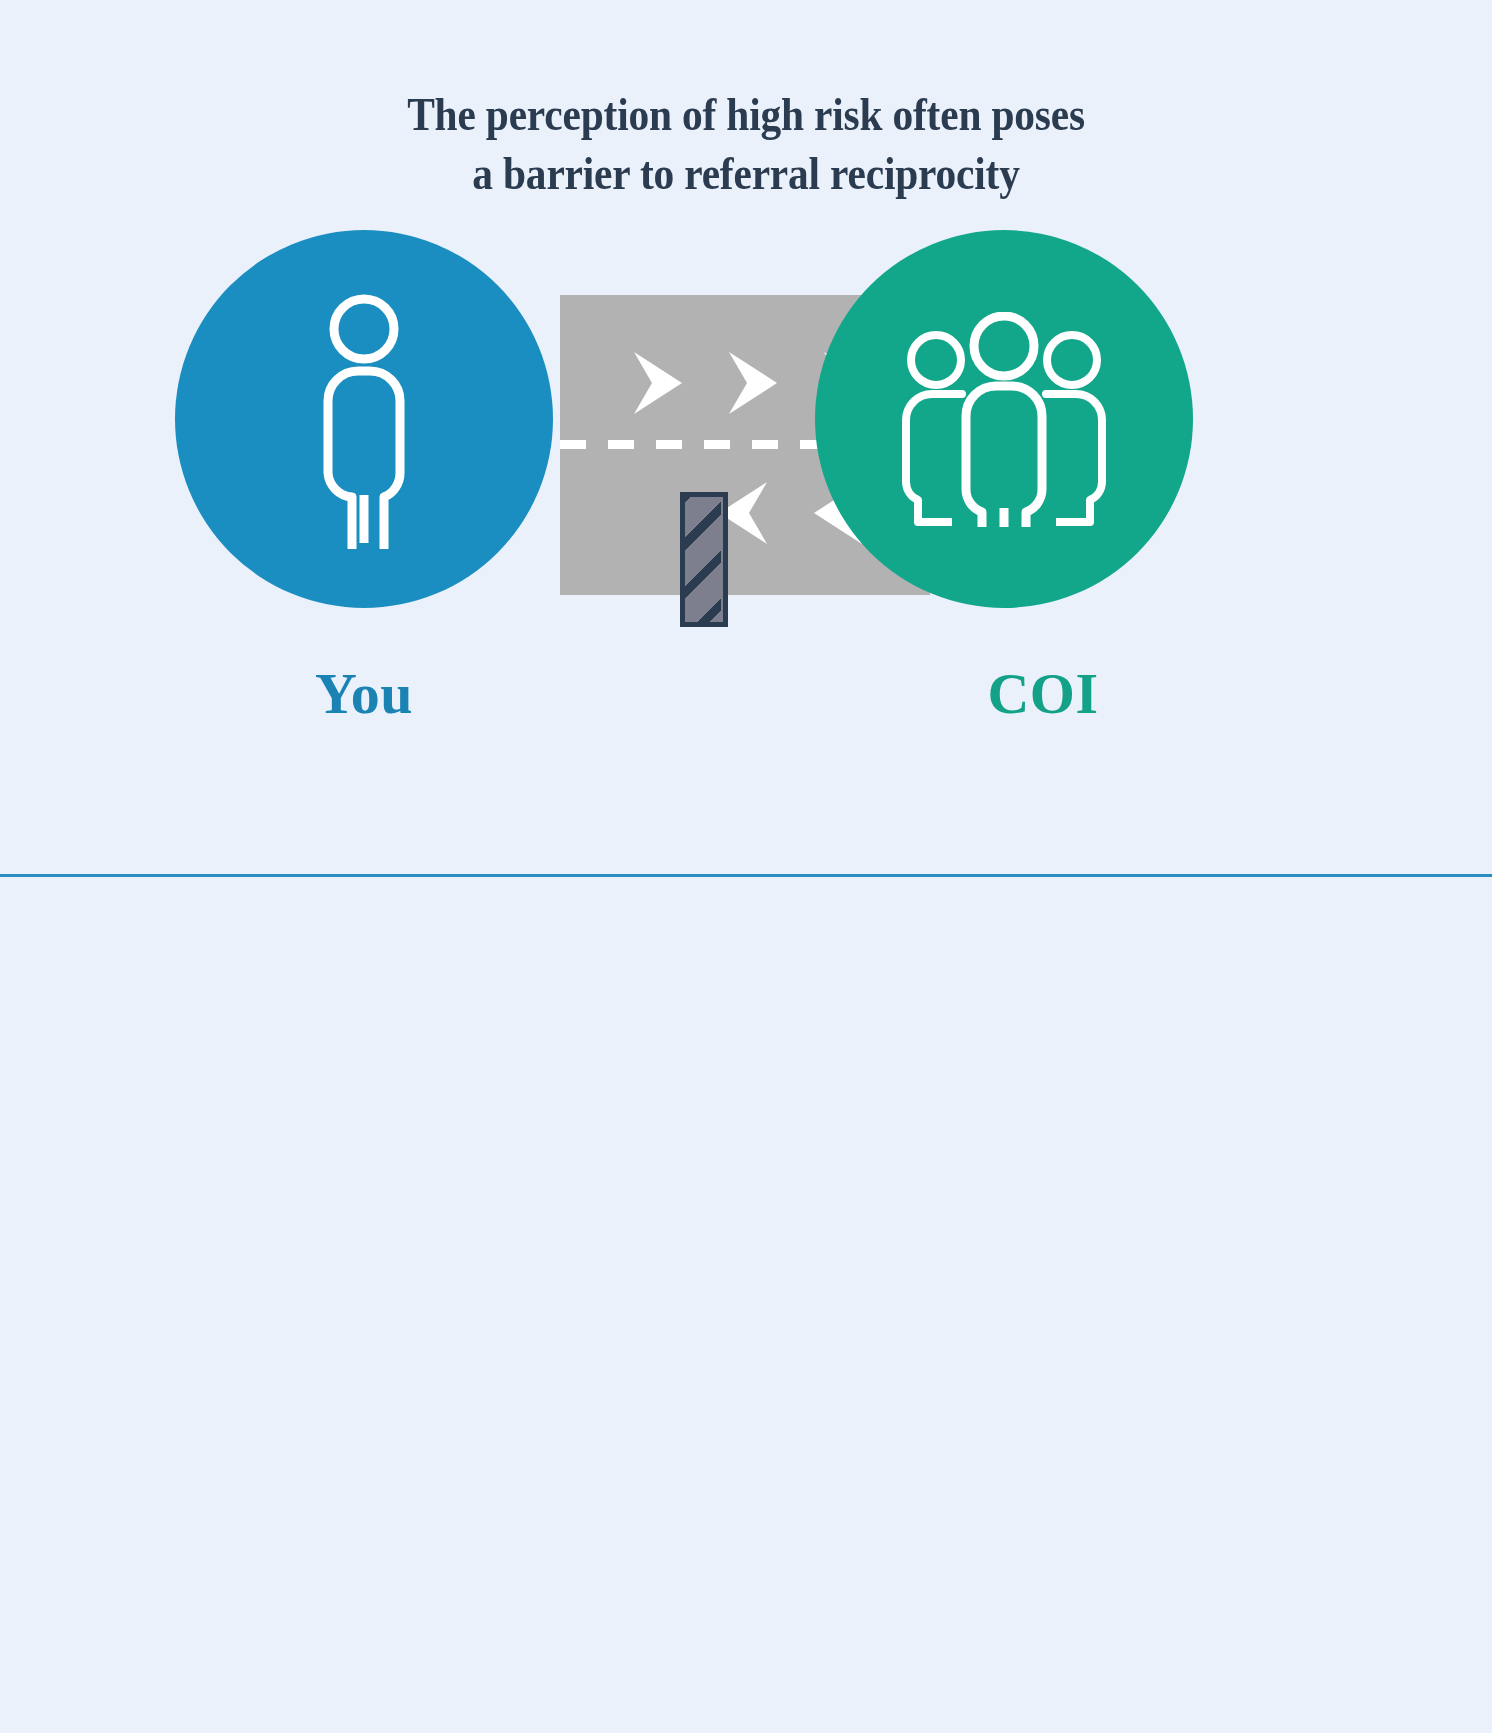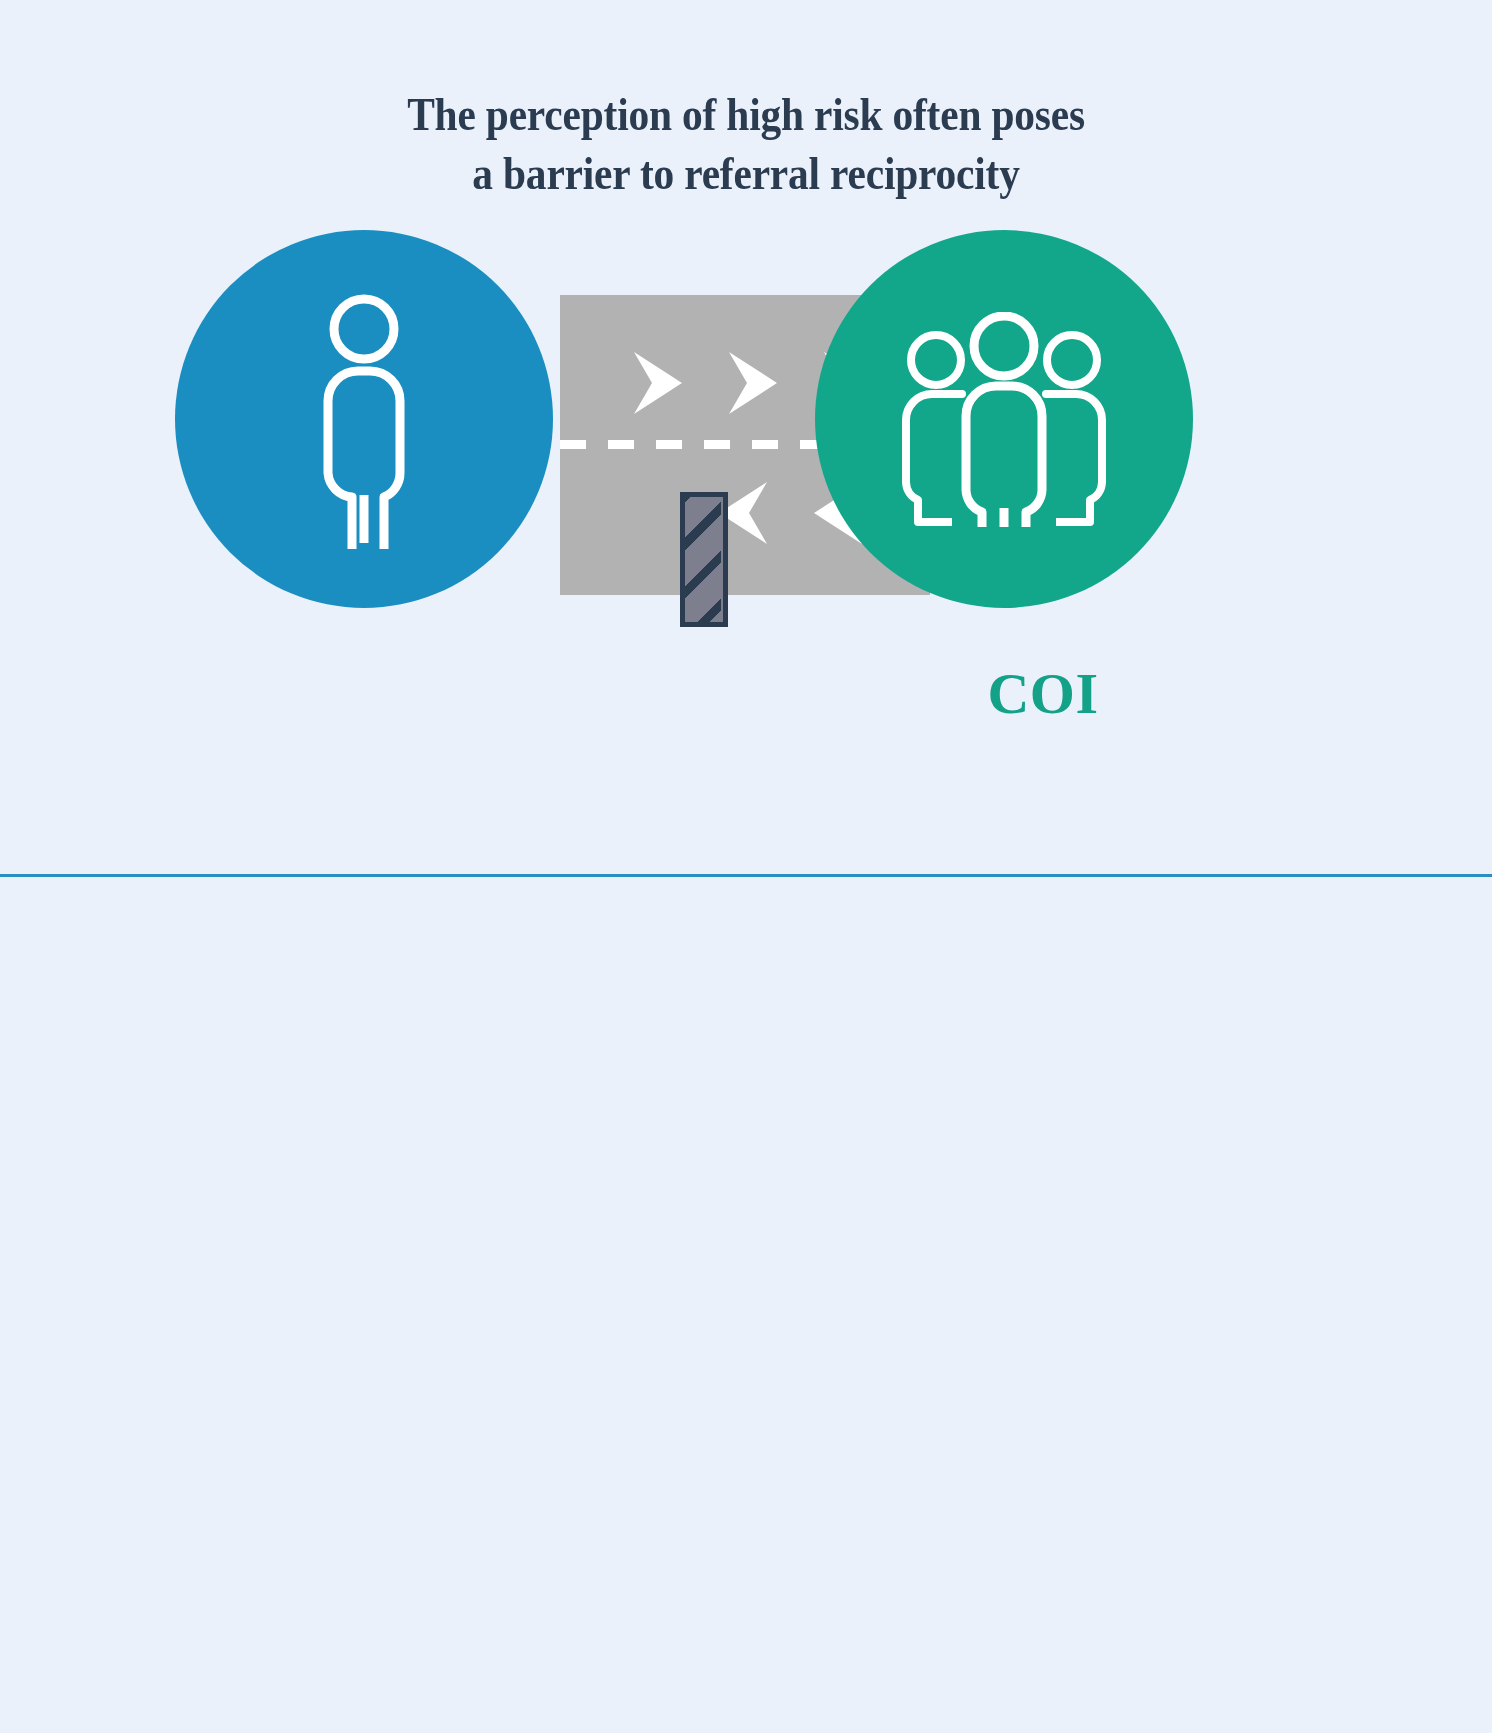--- a/index.html
+++ b/index.html
@@ -211,20 +211,21 @@
           <path d="M208 108 v62 a20 20 0 0 1 -12 18 v22 h-34" fill="none" stroke="#ffffff" stroke-width="8" stroke-linejoin="round"></path>
 
           <circle cx="110" cy="34" r="30" fill="none" stroke="#ffffff" stroke-width="9"></circle>
           <path d="M72 104 a30 30 0 0 1 30 -30 h16 a30 30 0 0 1 30 30 v74 a24 24 0 0 1 -16 22 v34 h-44 v-34 a24 24 0 0 1 -16 -22 z" fill="none" stroke="#ffffff" stroke-width="9" stroke-linejoin="round"></path>
           <path d="M110 196 v38" fill="none" stroke="#ffffff" stroke-width="9"></path>
         </svg>
       </span>
     </div>
   </div>
 
+  <div class="node-label blue label-you">You</div>
   <div class="node-label green label-coi">COI</div>
 </div>
 
 <div class="divider"></div>
 
 <div class="panel" id="panel-2">
 
   
 
   

